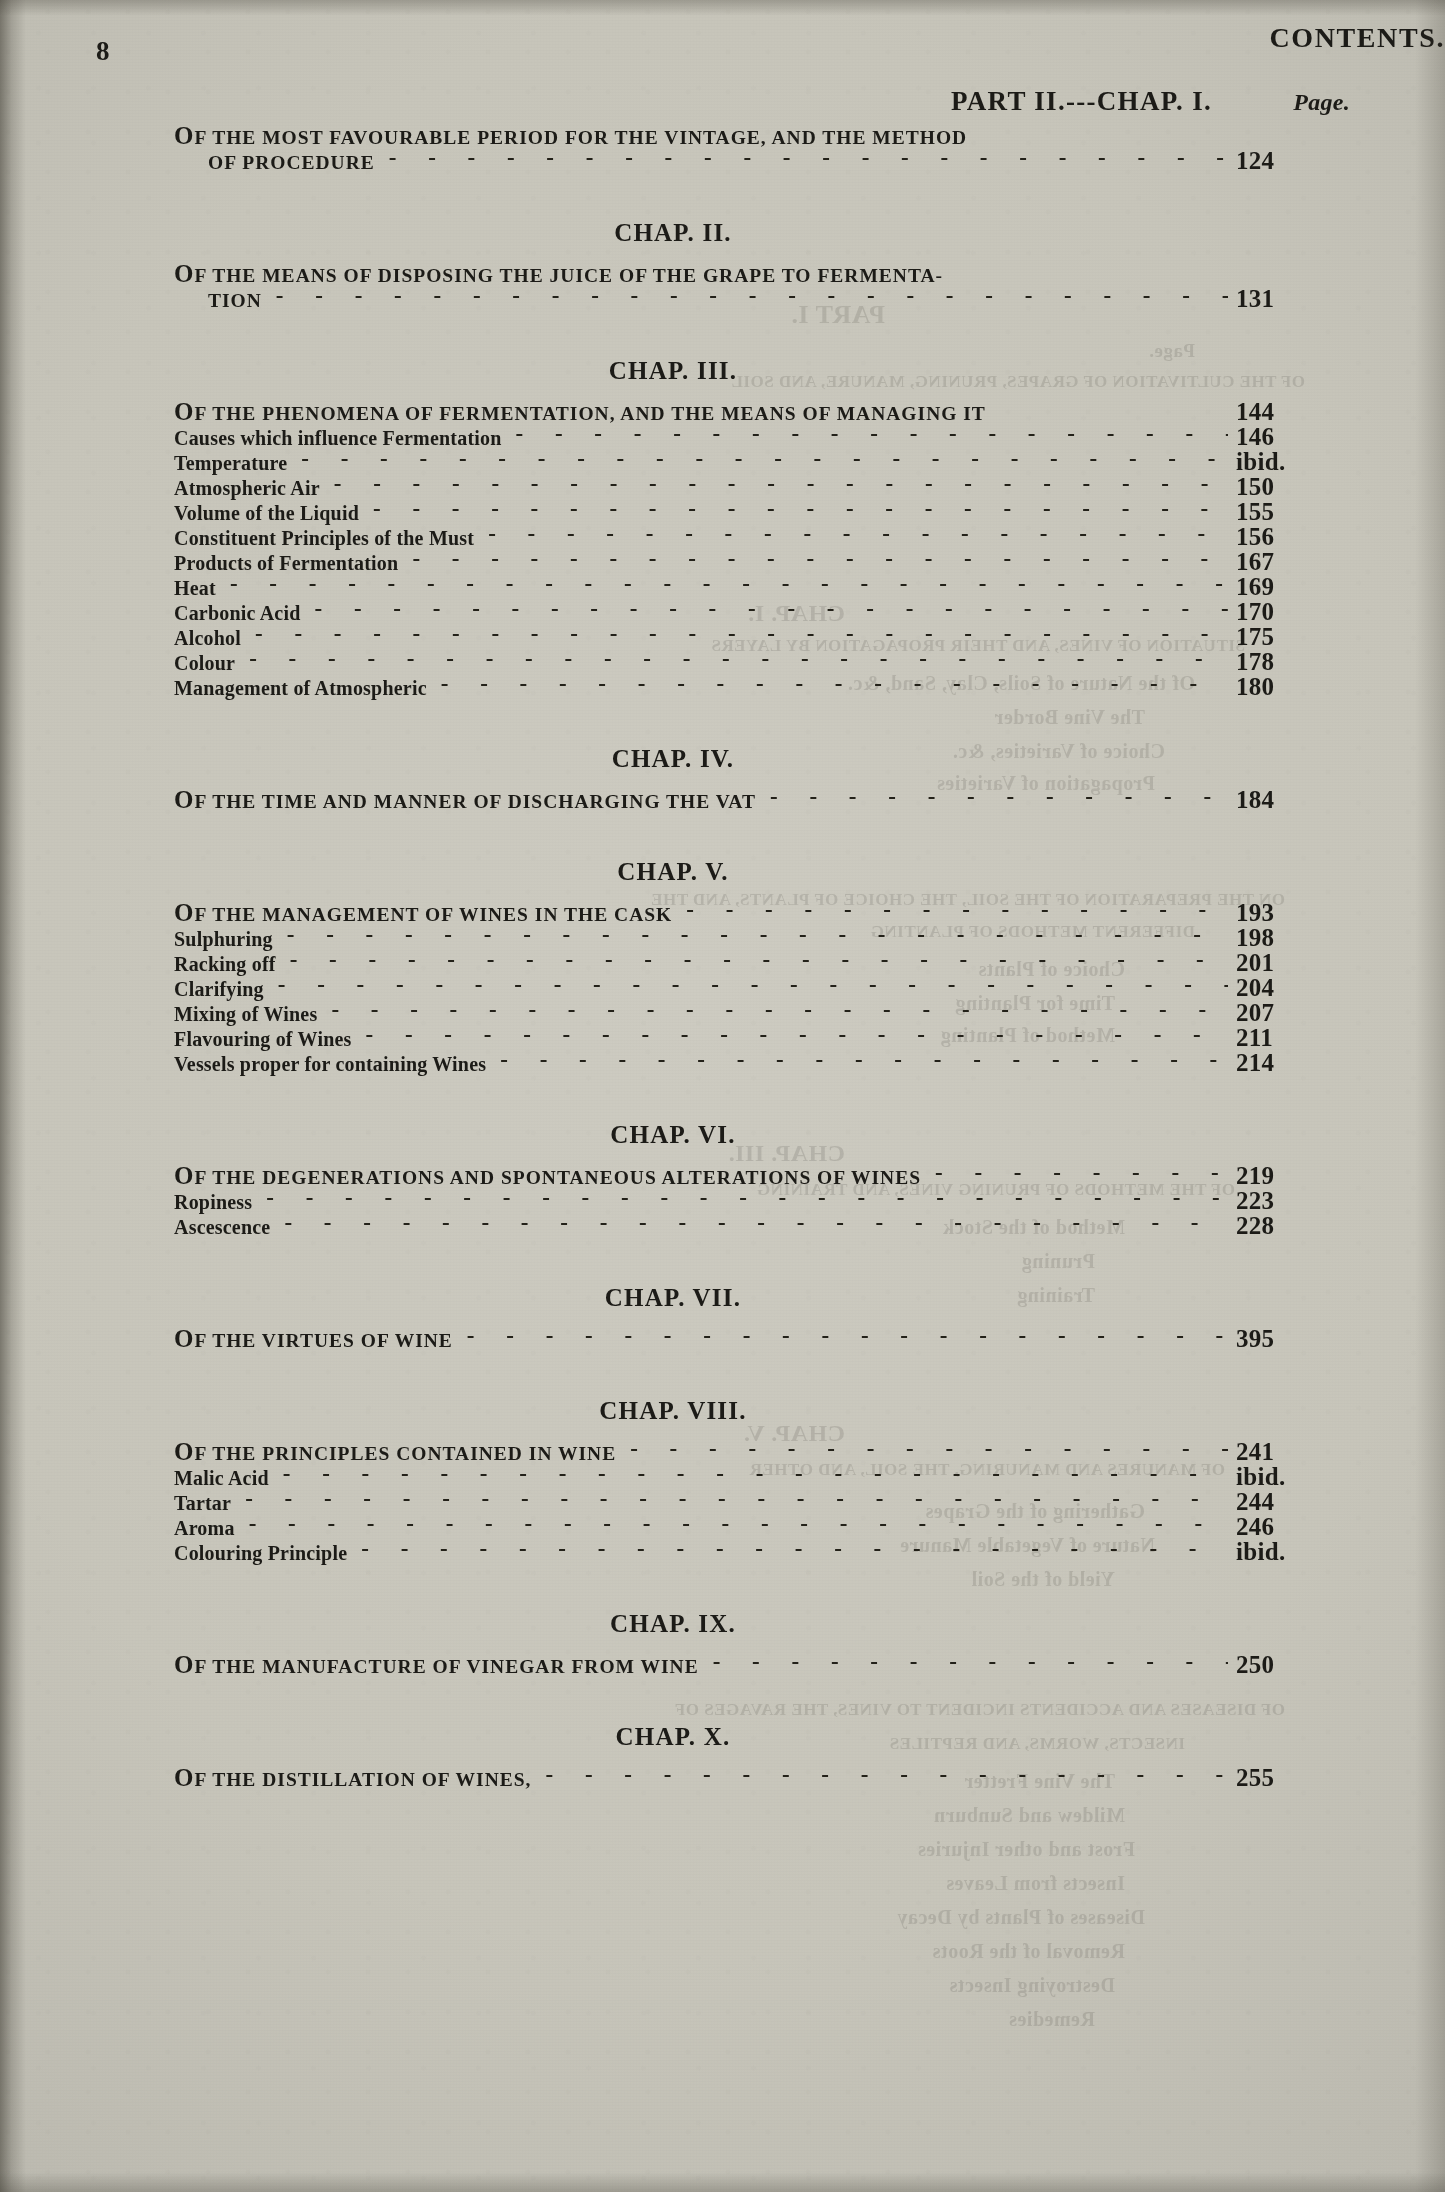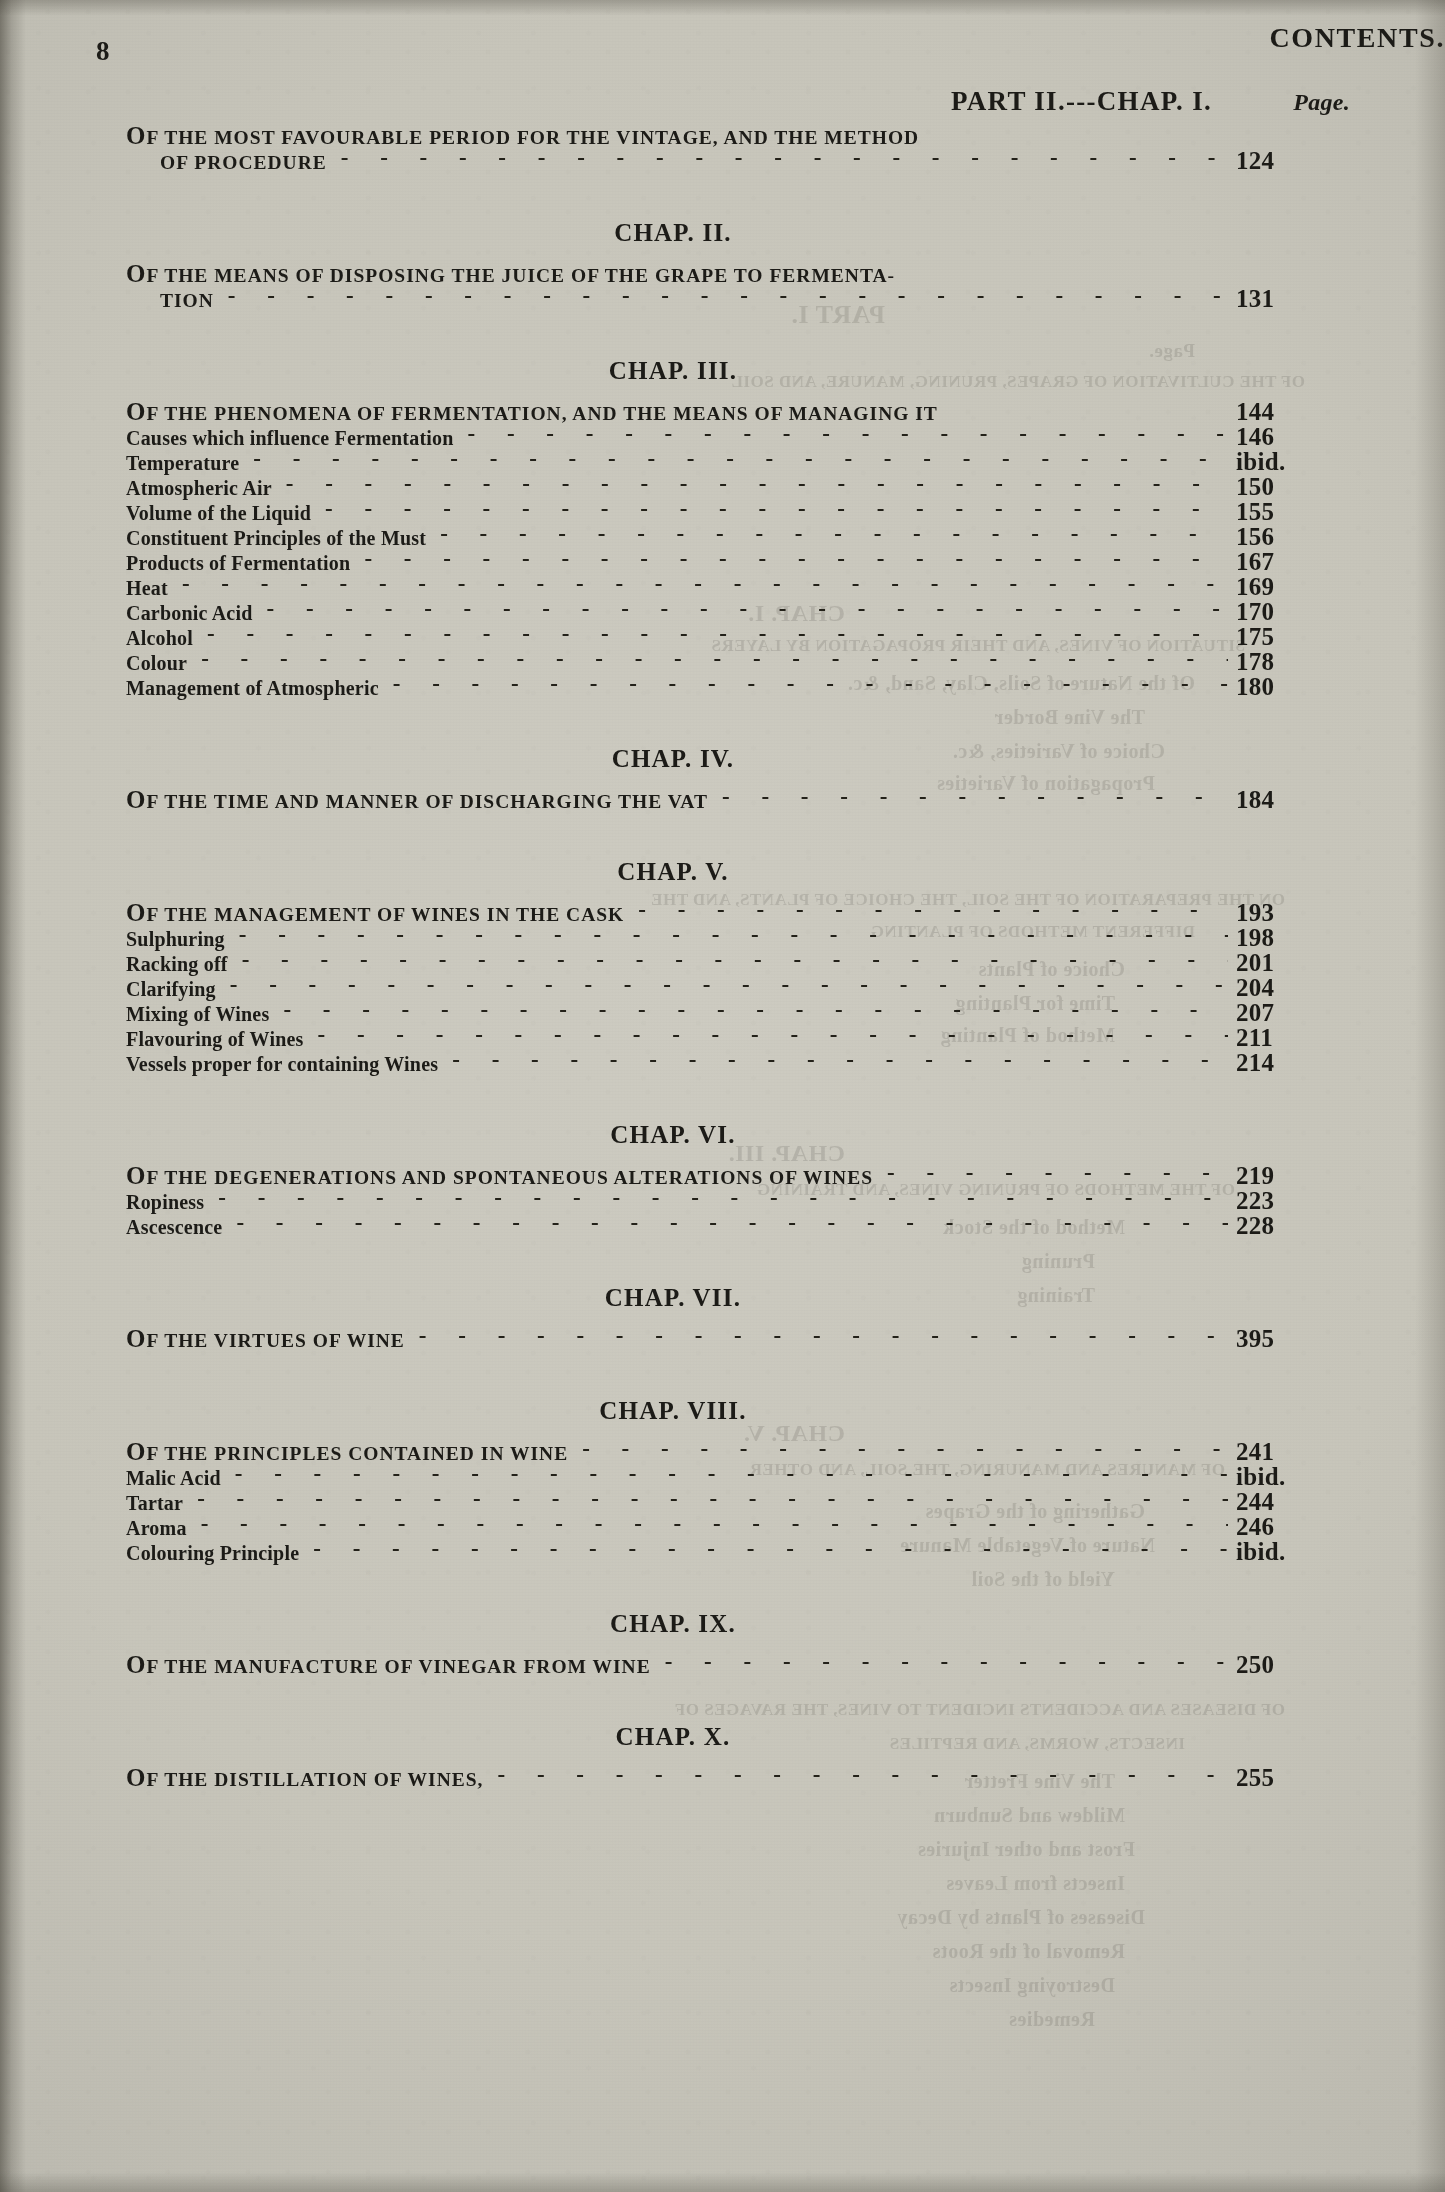--- a/index.html
+++ b/index.html
@@ -142,20 +142,21 @@
     padding-right: 102px;
   }
 
   .entries { margin: 0; }
 
   .row {
     display: flex;
     align-items: baseline;
     line-height: 1.0;
     white-space: nowrap;
+    margin-left: 48px;
   }
   .row .label {
     font-weight: bold;
     font-size: 20px;
     letter-spacing: .2px;
   }
   
   .row.caps .label {
     font-size: 19.5px;
     letter-spacing: 1.0px;

